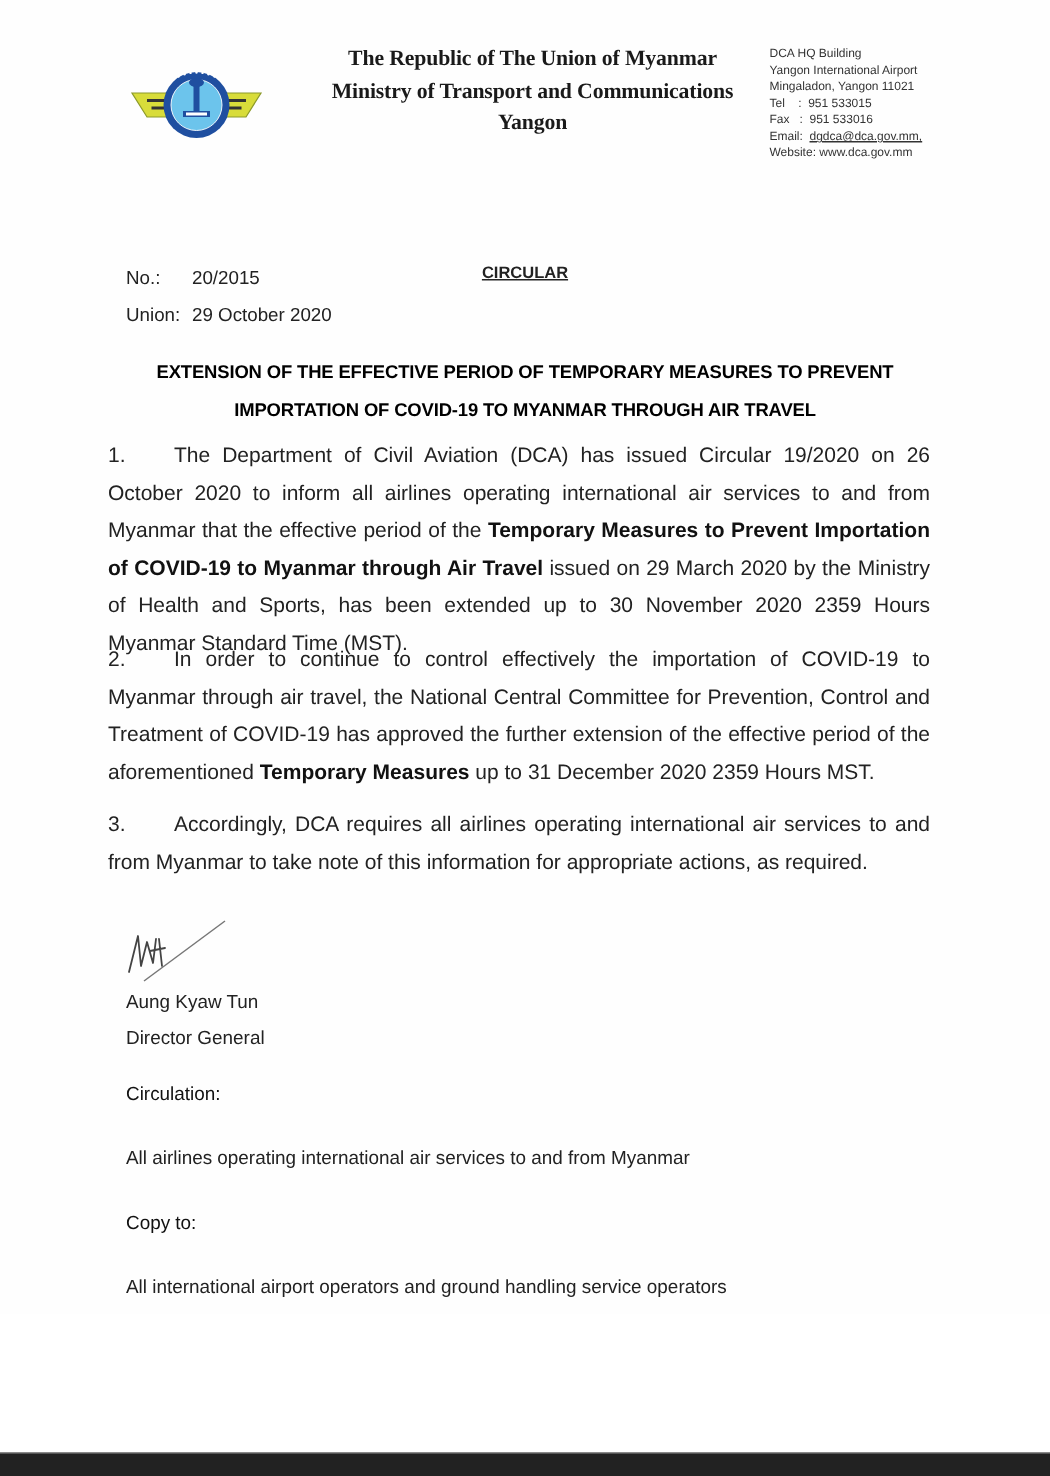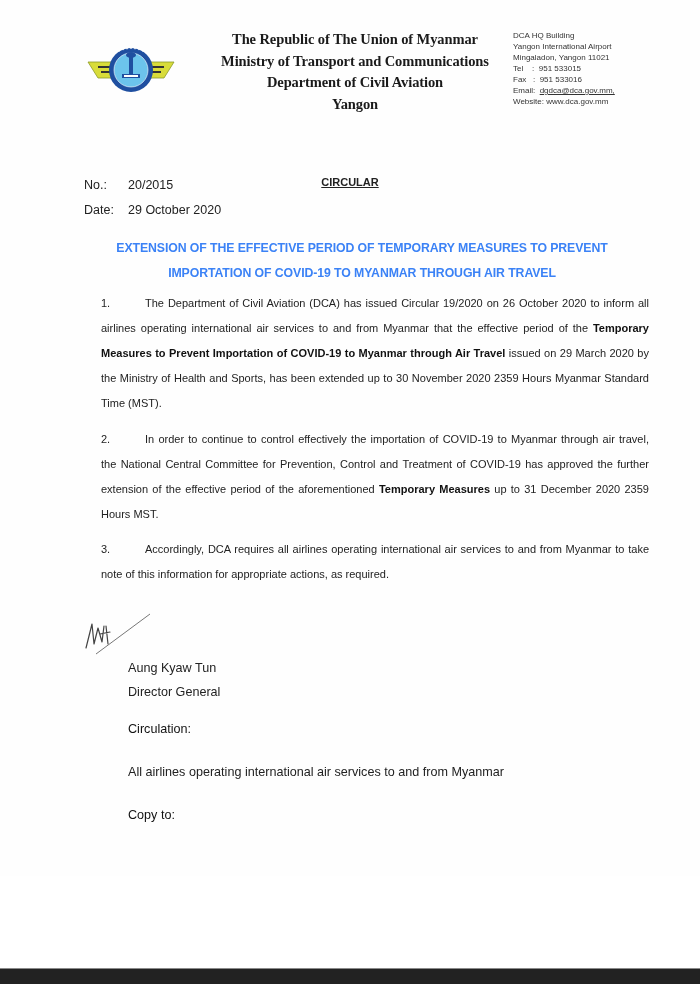--- a/index.html
+++ b/index.html
@@ -21,31 +21,31 @@
     white-space: nowrap;
   }
   .hdr-right .email { text-decoration: underline; }
   .circular-title {
     position: absolute; left: 0; width: 700px; top: 143px; text-align: center;
     font-size: 11px; font-weight: bold; text-decoration: underline; color: #222; margin-top: 33px;
   }
   .meta { position: absolute; left: 84px; font-size: 12.5px; color: #222; }
   .meta .lbl { display: inline-block; width: 44px; }
   .subject {
-    position: absolute; left: 72px; width: 580px; top: 236px; text-align: center;
-    font-size: 12.3px; font-weight: bold; line-height: 25px; color: #3b82f6; letter-spacing: -0.1px;
+    position: absolute; left: 60px; width: 580px; top: 236px; text-align: center;
+    font-size: 12.3px; font-weight: bold; line-height: 25px; color: #000000; letter-spacing: -0.1px;
   }
   .para {
-    position: absolute; left: 101px; width: 548px; font-size: 11px; line-height: 25px;
+    position: absolute; left: 72px; width: 548px; font-size: 14px; line-height: 25px;
     text-align: justify; color: #222;
   }
   .para .num { display: inline-block; width: 44px; }
   .para b { color: #111; }
   .sig { position: absolute; left: 84px; top: 610px; width: 80px; height: 50px; }
-  .plain { position: absolute; left: 84px; font-size: 12.6px; color: #222; white-space: nowrap; margin-left: 44px; }
+  .plain { position: absolute; left: 84px; font-size: 12.6px; color: #222; white-space: nowrap; }
   .plain.bold { font-weight: normal; color: #111; }
   .bottom-bar { position: absolute; left: 0; top: 968px; width: 700px; height: 16px; background: #222222; border-top: 1px solid #8a8a8a; }
 </style>
 </head>
 <body>
 
 <div class="page">
 
   <svg class="logo" viewBox="0 0 90 60">
 
@@ -72,41 +72,40 @@
       <circle cx="45" cy="8.3" r="0.8"></circle>
         <circle cx="49" cy="8.6" r="0.8"></circle>
         <circle cx="53" cy="9.5" r="0.8"></circle>
       <circle cx="57" cy="11" r="0.8"></circle>
     </g>
   </svg>
 
   <div class="hdr-center">
     <div>The Republic of The Union of Myanmar</div>
     <div>Ministry of Transport and Communications</div>
-    <div>Department of Civil Aviation</div>
     <div>Yangon</div>
   </div>
 
   <div class="hdr-right">
     <div>DCA HQ Building</div>
     <div>Yangon International Airport</div>
     <div>Mingaladon, Yangon 11021</div>
     <div style="white-space:pre">Tel    :  951 533015</div>
     <div style="white-space:pre">Fax   :  951 533016</div>
     <div><span style="white-space:pre">Email:  </span><span class="email">dgdca@dca.gov.mm,</span></div>
     <div>Website: www.dca.gov.mm</div>
   </div>
 
   <div class="circular-title">CIRCULAR</div>
 
   <div class="meta" style="top:178px">
     <span class="lbl">No.:</span><span>20/2015</span>
   </div>
   <div class="meta" style="top:203px">
-    <span class="lbl">Date:</span><span>29 October 2020</span>
+    <span class="lbl">Union:</span><span>29 October 2020</span>
   </div>
 
   <div class="subject">
     <div>EXTENSION OF THE EFFECTIVE PERIOD OF TEMPORARY MEASURES TO PREVENT</div>
     <div>IMPORTATION OF COVID-19 TO MYANMAR THROUGH AIR TRAVEL</div>
   </div>
 
   <div class="para" style="top:291px">
     <span class="num">1.</span><span>The Department of Civil Aviation (DCA) has issued Circular 19/2020 on 26 October 2020 to inform all airlines operating international air services to and from Myanmar that the effective period of the </span><b>Temporary Measures to Prevent Importation of COVID-19 to Myanmar through Air Travel</b><span> issued on 29 March 2020 by the Ministry of Health and Sports, has been extended up to 30 November 2020 2359 Hours Myanmar Standard Time (MST).</span>
   </div>
@@ -124,15 +123,16 @@
     <path d="M12 44 L66 4" fill="none" stroke="#777" stroke-width="1"></path>
   </svg>
 
   <div class="plain" style="top:661px">Aung Kyaw Tun</div>
   <div class="plain" style="top:685px">Director General</div>
 
   <div class="plain bold" style="top:722px">Circulation:</div>
   <div class="plain" style="top:765px">All airlines operating international air services to and from Myanmar</div>
 
   <div class="plain bold" style="top:808px">Copy to:</div>
+  <div class="plain" style="top:851px">All international airport operators and ground handling service operators</div>
 </div>
 
 <div class="bottom-bar"></div>
 
 </body></html>

